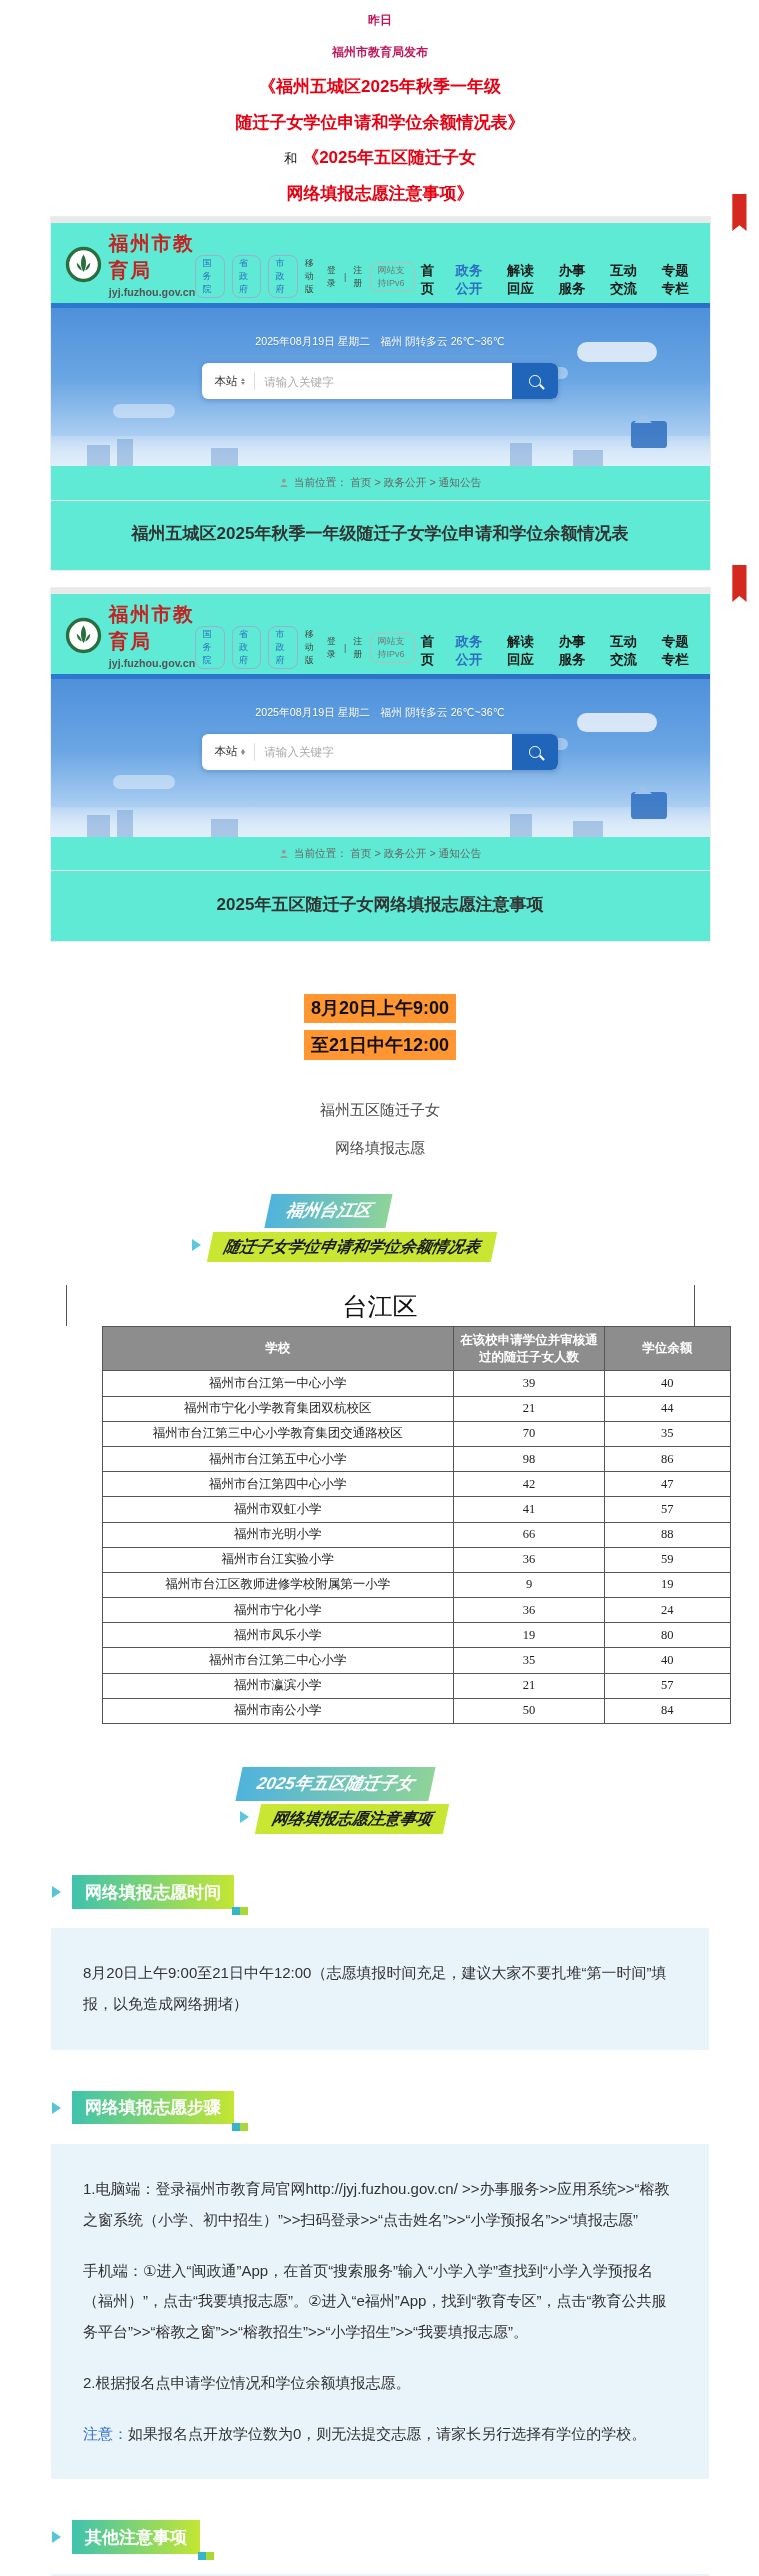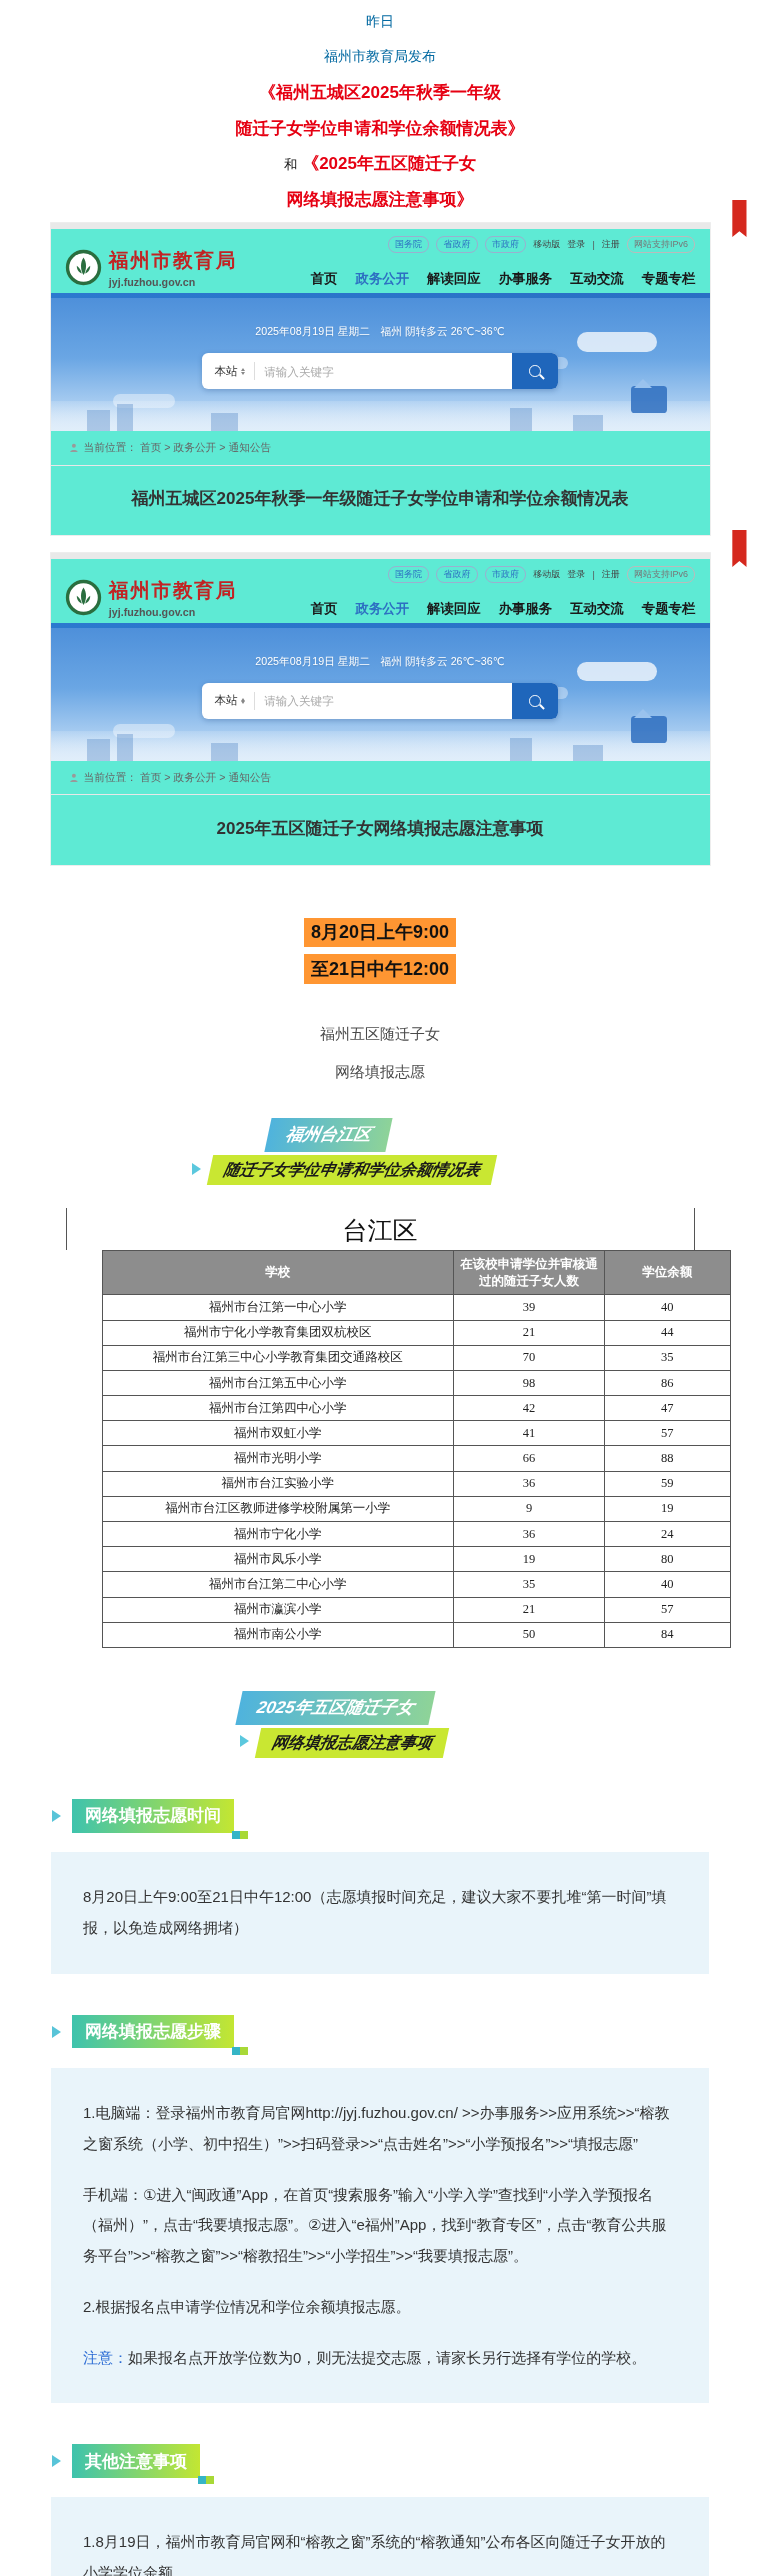--- a/index.html
+++ b/index.html
@@ -4,46 +4,46 @@
 <style>
   * { margin:0; padding:0; box-sizing:border-box; }
   body {
     width:760px; margin:0 auto; background:#ffffff;
     font-family:"Liberation Sans","DejaVu Sans",sans-serif; color:#333;
   }
   .page { position:relative; width:760px; padding-top:10.7px; }
 
   
   .intro { text-align:center; }
-  .intro .line { font-size:14px; color:#0369a1; margin-bottom:14.2px; line-height:1.5; }
+  .intro .line { font-size:12px; color:#be185d; margin-bottom:14.2px; line-height:1.5;font-weight:bold; }
   .intro .red { color:#e60012; font-weight:700; font-size:17px; margin-bottom:12.5px; }
   .intro .mixed { font-size:17px; margin-bottom:12.5px; }
   .intro .mixed .black { color:#1a1a1a; font-weight:400; font-size:13.4px; }
   .intro .mixed .redpart { color:#e60012; font-weight:700; }
 
   
   .shot-wrap { position:relative; width:659px; margin:9px auto 18px; box-shadow:0 0 0 0.9px #ececec; background:#5eead4; }
   .shot-topstrip { height:6.2px; background:#e9e9e9; }
   .shot-ribbon { position:absolute; top:-23px; right:-37px; width:14.2px; height:37px; background:#d5281e;
                  clip-path:polygon(0 0,100% 0,100% 100%,50% 84%,0 100%); }
   .shot-header { display:flex; justify-content:space-between; padding:7.1px 14.2px 5.3px; align-items:flex-end; }
   .logo-block { display:flex; align-items:center; gap:7.1px; }
   .logo-emblem { width:37px; height:37px; flex:0 0 auto; }
   .logo-texts .logo-title { font-size:19.6px; font-weight:700; color:#c22323; letter-spacing:1.8px; }
   .logo-texts .logo-domain { font-size:10.7px; font-weight:700; color:#555; margin-top:1.8px; }
-  .header-right { display:flex; flex-direction:column; align-items:flex-end; gap:17px; }
+  .header-right { display:flex; flex-direction:row; align-items:flex-end; gap:6px; }
   .toplinks { display:flex; align-items:center; gap:7.1px; font-size:9px; color:#555; }
   .pill { border:0.9px solid #9ab0cf; border-radius:8px; padding:0.9px 6.2px; color:#2d6fc2; }
   .pill.gray { border-color:#bbb; color:#777; }
   .toplink-plain { color:#444; }
   .mainnav { display:flex; gap:18px; font-size:13.4px; font-weight:700; color:#1a1a1a; }
   .mainnav .nav-item.active { color:#2d6fc2; }
   .shot-bluebar { height:4.5px; background:linear-gradient(90deg,#2c79cf,#2a6fc4); }
 
-  .shot-banner { position:relative; height:133px; overflow:hidden;
+  .shot-banner { position:relative; height:158px; overflow:hidden;
     background:linear-gradient(180deg,#4e90da 0%,#6aa6e4 45%,#a9cdf1 80%,#d9e9f9 100%); }
   .banner-date { text-align:center; color:#fff; font-size:10.7px; padding-top:27px; text-shadow:0 0.9px 1.8px rgba(0,0,0,.15); }
   .searchbar { position:relative; width:356px; height:36px; margin:14.2px auto 0; background:#fff; border-radius:6.2px;
                display:flex; align-items:center; padding-left:12.5px; box-shadow:0 1.8px 5.3px rgba(20,60,120,.25); }
   .search-scope { font-size:11.6px; color:#333; display:flex; align-items:center; gap:3.6px; }
   .sort-arrows { display:inline-flex; flex-direction:column; gap:0.9px; }
   .sort-arrows i { width:0; height:0; border-left:2.7px solid transparent; border-right:2.7px solid transparent; }
   .sort-arrows i.up { border-bottom:3.6px solid #888; }
   .sort-arrows i.down { border-top:3.6px solid #888; }
   .search-divider { width:0.9px; height:18px; background:#ddd; margin:0 9px; }
@@ -55,21 +55,21 @@
   .mag::after { content:''; position:absolute; width:6.2px; height:1.8px; background:#fff; transform:rotate(45deg); right:-5.3px; bottom:-1.8px; }
   .cloud { position:absolute; background:rgba(255,255,255,.75); border-radius:45px; }
   .banner-bottom { position:absolute; bottom:0; left:0; right:0; height:30px;
     background:linear-gradient(180deg,rgba(255,255,255,.15),rgba(225,238,250,.95)); }
   .bldg { position:absolute; bottom:0; background:rgba(90,140,200,.40); }
   .mailbox { position:absolute; right:43px; bottom:18px; width:36px; height:27px; background:#2f6fc0; border-radius:3.6px; opacity:.85; }
   .mailbox::after { content:''; position:absolute; top:-7.1px; left:3.6px; width:0; height:0;
     border-left:9px solid transparent; border-right:9px solid transparent; border-bottom:9px solid #9cc4ef; }
 
   .shot-breadcrumb { display:flex; align-items:center; gap:5.3px; padding:9.8px 18px; font-size:10.7px; color:#666;
-                     border-bottom:0.9px solid #e8e8e8; }
+                     border-bottom:0.9px solid #e8e8e8;justify-content:center; }
   .shot-title { text-align:center; font-size:17px; font-weight:700; color:#333; padding:21.4px 36px 25px; }
 
   
   .dates { text-align:center; margin-top:53px; }
   .dates .mark { display:inline-block; background:#ff9632; color:#111; font-weight:700; font-size:18px;
                  padding:2.7px 7.1px; margin-bottom:7.1px; }
   .sub-lines { text-align:center; margin-top:34px; color:#4a4a4a; font-size:15px; }
   .sub-lines div { margin-bottom:19.6px; }
 
   

